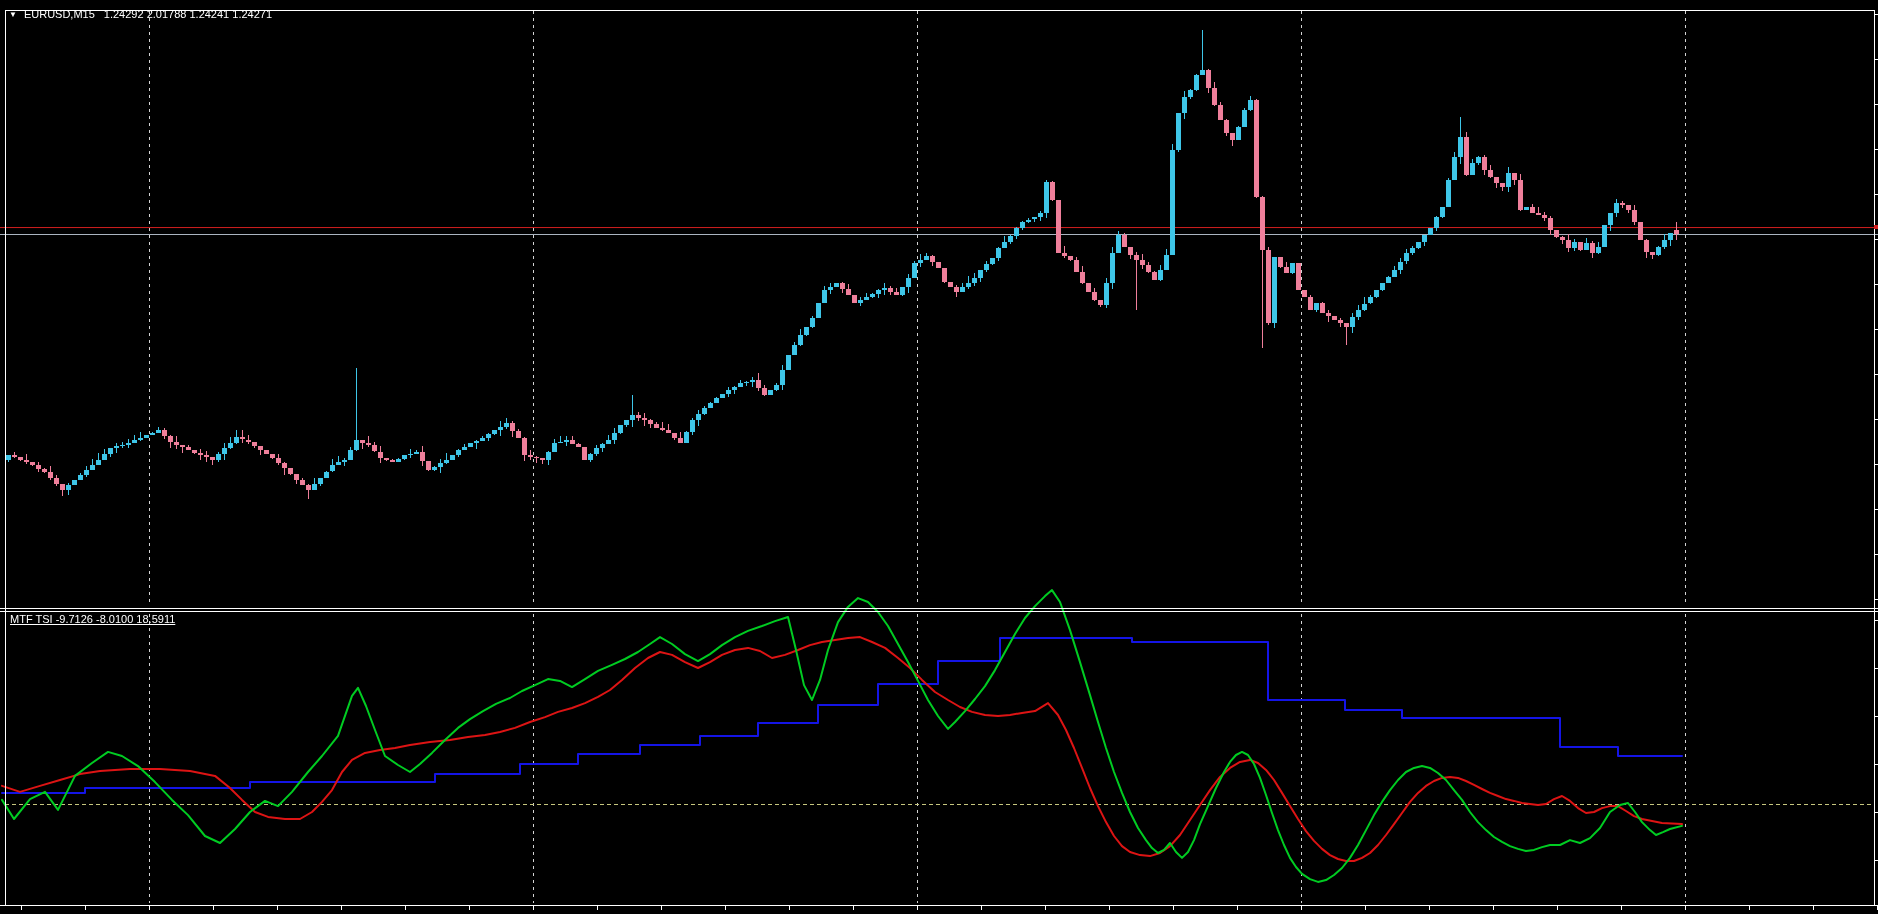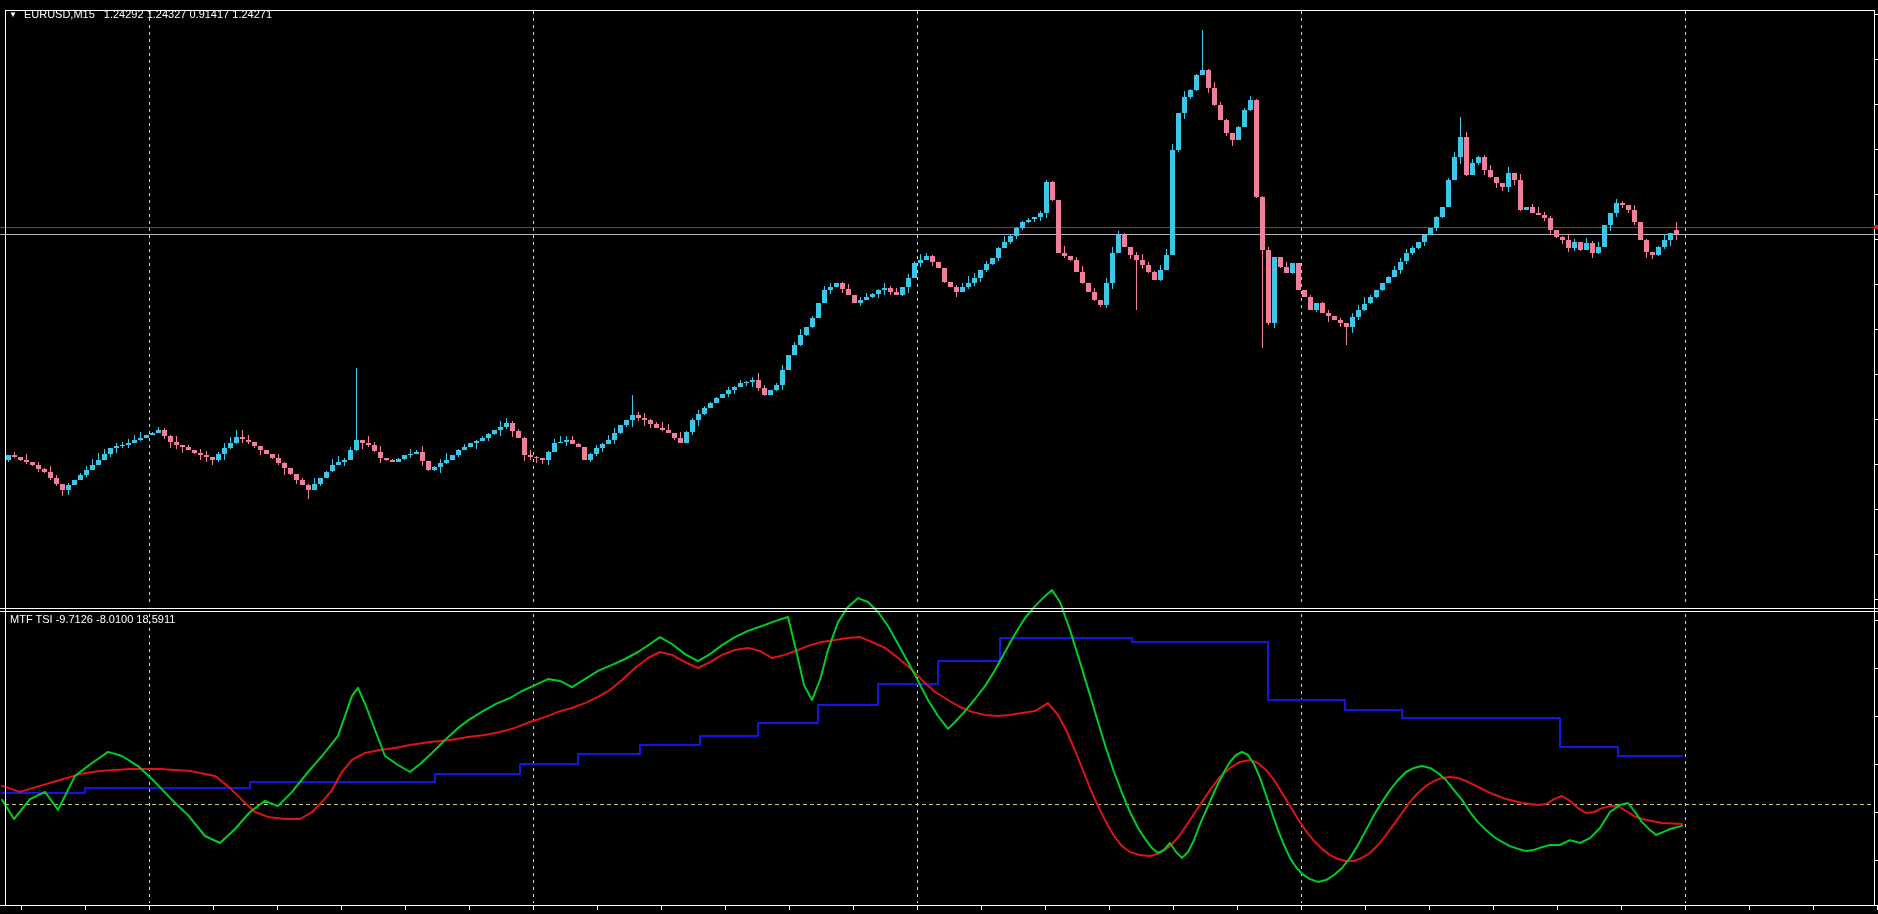--- a/index.html
+++ b/index.html
@@ -2,21 +2,21 @@
 <html><head>
 <meta charset="utf-8">
 <style>
   html,body{margin:0;padding:0;background:#000;}
   body{width:1878px;height:914px;position:relative;font-family:"Liberation Sans",sans-serif;overflow:hidden;}
   #stage{position:absolute;left:0;top:0;width:1878px;height:914px;}
   #chart-svg{position:absolute;left:0;top:0;display:block;}
   .label{position:absolute;color:#fff;font-size:11px;line-height:13px;white-space:pre;z-index:5;}
   #title-bar{left:9px;top:8px;display:flex;align-items:center;}
   #title-bar .tri{font-size:8px;margin-right:7px;color:#fff;cursor:pointer;}
-  #ind-label{left:10px;top:613px;}
+  #ind-label{left:10px;top:613px;text-decoration:underline;}
 </style>
 </head>
 <body>
 
 <div id="stage">
   <svg id="chart-svg" width="1878" height="914">
       <rect x="0" y="0" width="1878" height="914" fill="#000000"></rect>
       <line x1="149.5" y1="11" x2="149.5" y2="605" stroke="#d4d4d4" stroke-width="1" stroke-dasharray="3,4"></line>
       <line x1="149.5" y1="614" x2="149.5" y2="903" stroke="#d4d4d4" stroke-width="1" stroke-dasharray="3,4"></line>
       <line x1="533.5" y1="11" x2="533.5" y2="605" stroke="#d4d4d4" stroke-width="1" stroke-dasharray="3,4"></line>
@@ -650,16 +650,16 @@
         <line x1="1874" y1="764.5" x2="1878" y2="764.5" stroke="#ffffff" stroke-width="1"></line>
         <line x1="1874" y1="812.5" x2="1878" y2="812.5" stroke="#ffffff" stroke-width="1"></line>
         <line x1="1874" y1="860.5" x2="1878" y2="860.5" stroke="#ffffff" stroke-width="1"></line>
         <rect x="1874" y="225.1" width="4" height="4" fill="#d21f1f"></rect>
       </g>
     </svg>
   <div class="label" id="title-bar">
     <span class="tri">▼</span>
     <span>EURUSD,M15</span>
     <span style="width:9px;display:inline-block"></span>
-    <span>1.24292 1.24327 0.91417 1.24271</span>
+    <span>1.24292 2.01788 1.24241 1.24271</span>
   </div>
   <div class="label" id="ind-label">MTF TSI -9.7126 -8.0100 18.5911</div>
 </div>
 
 </body></html>

